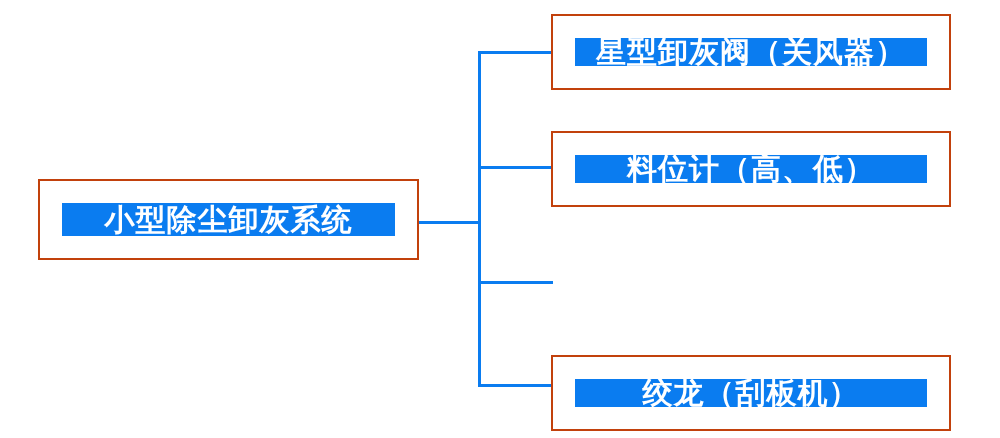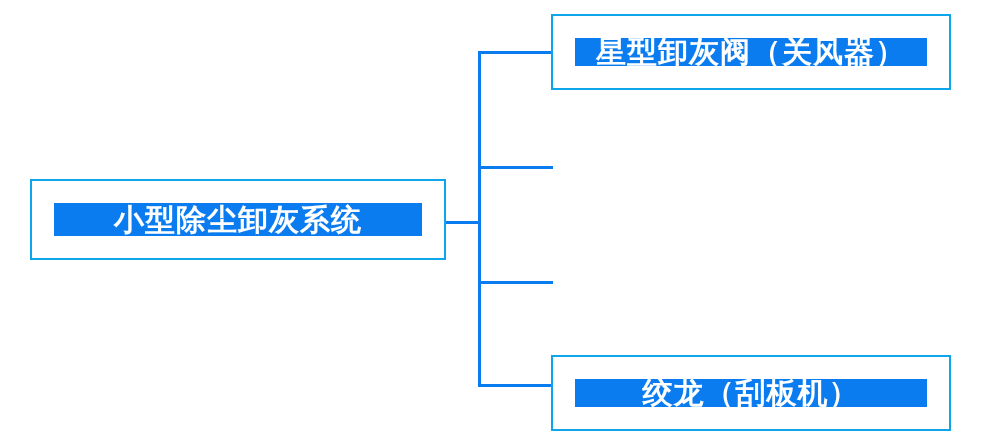--- a/index.html
+++ b/index.html
@@ -21,21 +21,21 @@
     position: absolute;
     background: #0a7cf0;
   }
   .conn-h { height: 3px; }
   .conn-v { width: 3px; }
 
   
   .node {
     position: absolute;
     box-sizing: border-box;
-    border: 2px solid #0ea5e9;
+    border: 2px solid #c2410c;
     background: #ffffff;
     padding: 22px;
   }
   .node-fill {
     width: 100%;
     height: 100%;
     box-sizing: border-box;
     background: #0a7cf0;
     display: flex;
     align-items: center;
@@ -44,23 +44,23 @@
   .node-label {
     color: #ffffff;
     font-weight: bold;
     letter-spacing: 1px;
     white-space: nowrap;
     line-height: 1;
   }
 
   
   #node-root {
-    left: 30px;
+    left: 38px;
     top: 179px;
-    width: 416px;
+    width: 381px;
     height: 81px;
   }
   #node-root .node-label { font-size: 30px; }
 
   
   .node-child {
     left: 551px;
     width: 400px;
     height: 76px;
   }
@@ -93,20 +93,25 @@
       <span class="node-label">小型除尘卸灰系统</span>
     </div>
   </div>
 
   <div class="node node-child" id="node-child-0">
     <div class="node-fill">
       <span class="node-label">星型卸灰阀（关风器）</span>
     </div>
   </div>
 
+  <div class="node node-child" id="node-child-1">
+    <div class="node-fill">
+      <span class="node-label">料位计（高、低）</span>
+    </div>
+  </div>
 
 
   <div class="node node-child" id="node-child-3">
     <div class="node-fill">
       <span class="node-label">绞龙（刮板机）</span>
     </div>
   </div>
 
 </div>
 

